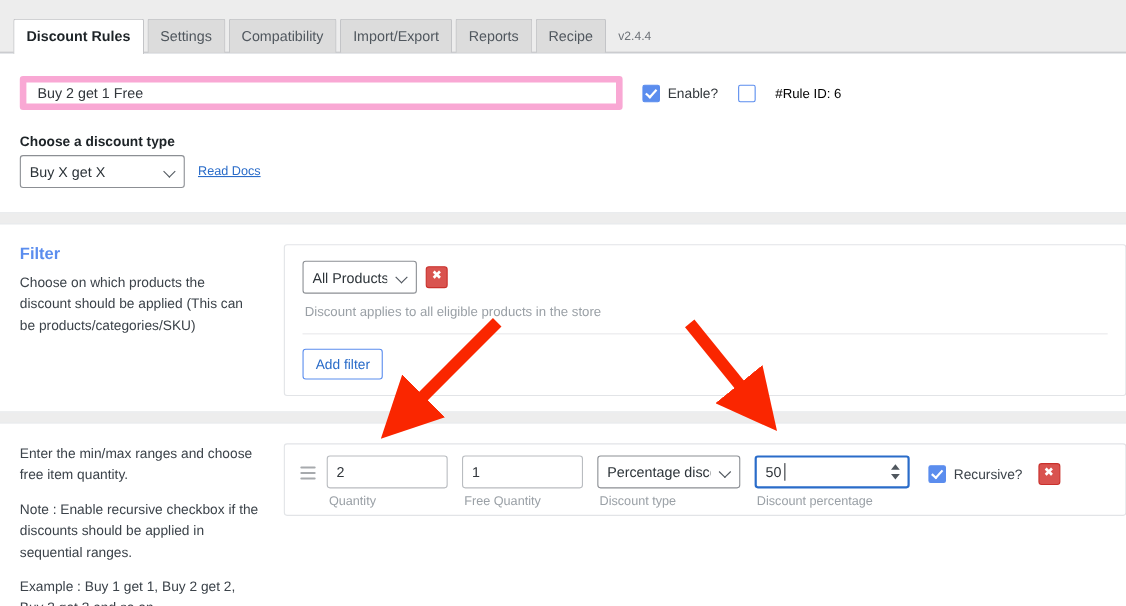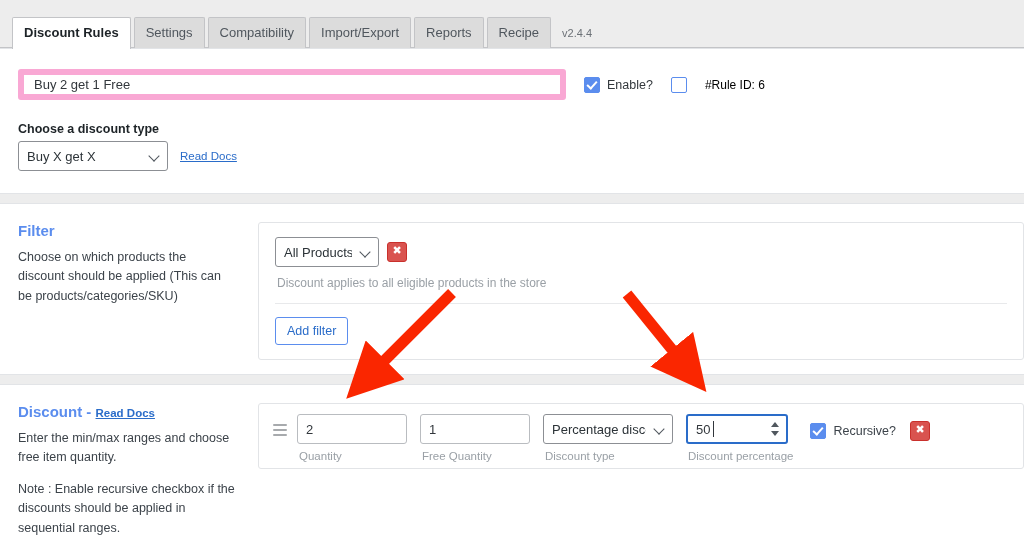--- a/index.html
+++ b/index.html
@@ -301,21 +301,21 @@
     font-size: 13px;
     color: #32373c;
     background: #fff;
     outline: none;
   }
   #qty-input { width: 110px; }
   #freeqty-input { width: 110px; }
   #disc-type-select { width: 130px; }
   .spinwrap { position: relative; display: inline-block; }
   #disc-pct-input {
-    width: 102px;
+    width: 141px;
     border: 2px solid #2a6cc9;
     padding-right: 24px;
   }
   .spin {
     position: absolute;
     right: 8px; top: 8px;
     width: 9px; height: 14px;
     pointer-events: none;
   }
   .spin i {
@@ -406,25 +406,20 @@
       </div>
       <div class="filter-note">Discount applies to all eligible products in the store</div>
       <div class="divider"></div>
       <span class="addfilter">Add filter</span>
     </div>
   </div>
 </div>
 
 <div class="card split">
   <div class="split-left">
-    <div class="sec-title">
-      <span>Discount</span>
-      <span class="dash">-</span>
-      <span class="rd">Read Docs</span>
-    </div>
     <p class="sec-desc">Enter the min/max ranges and choose free item quantity.</p>
     <p class="sec-desc">Note : Enable recursive checkbox if the discounts should be applied in sequential ranges.</p>
     <p class="sec-desc">Example : Buy 1 get 1, Buy 2 get 2, Buy 3 get 3 and so on..</p>
   </div>
 
   <div class="split-right">
     <div class="panel" id="discount-panel">
       <div class="drow">
         <div class="handle">
           <span></span>

